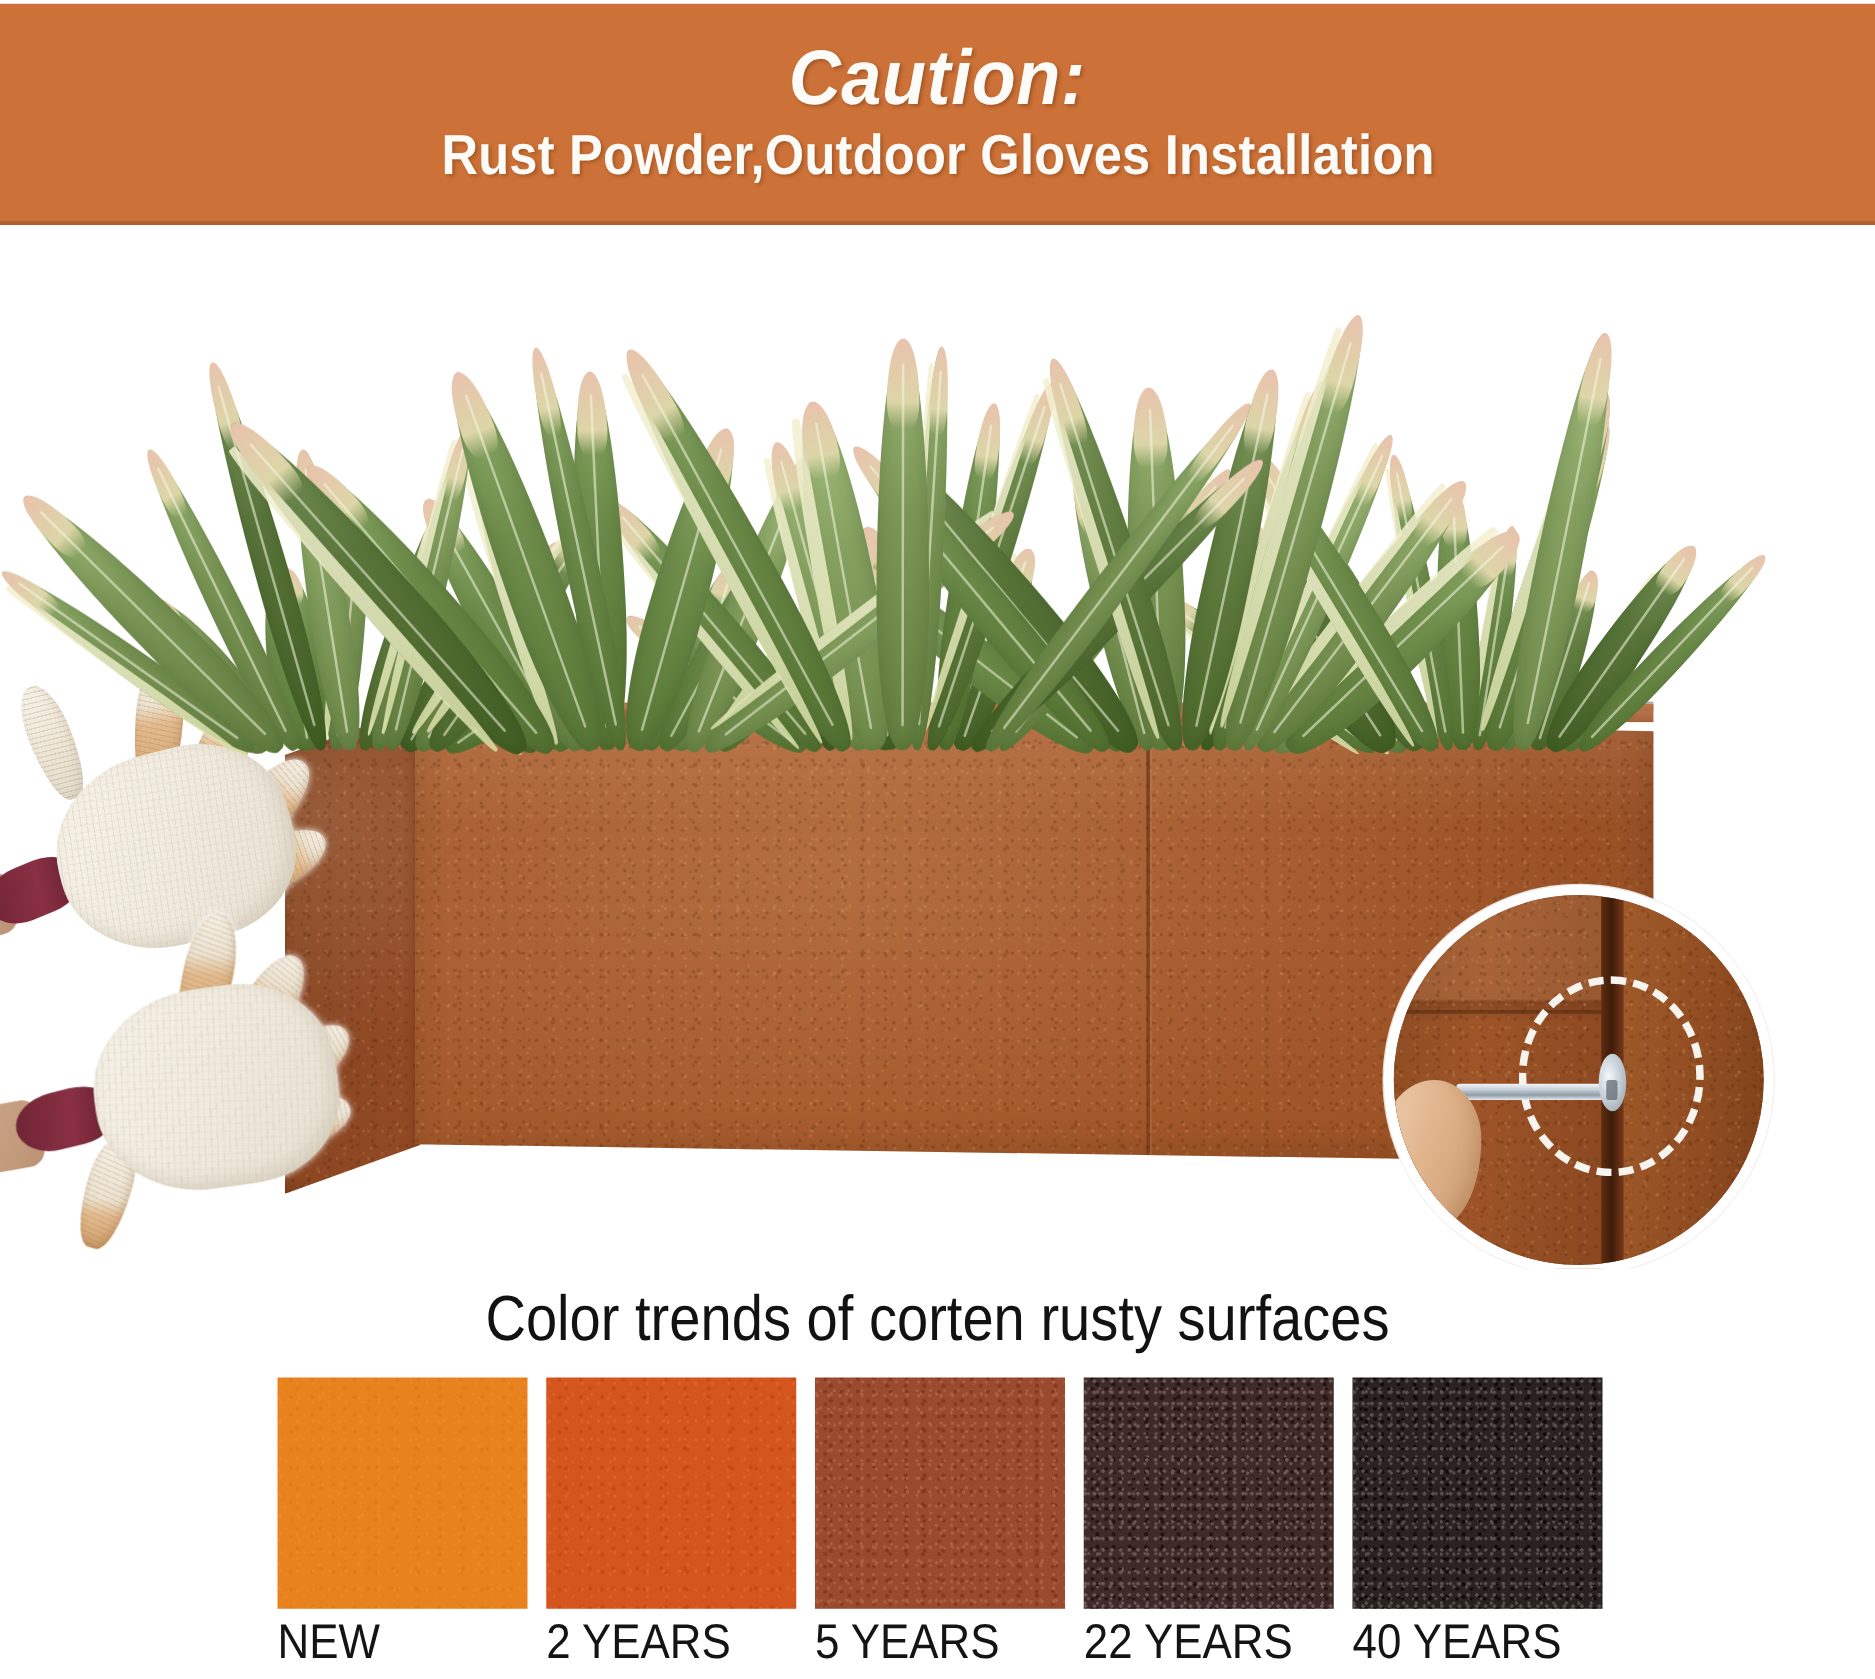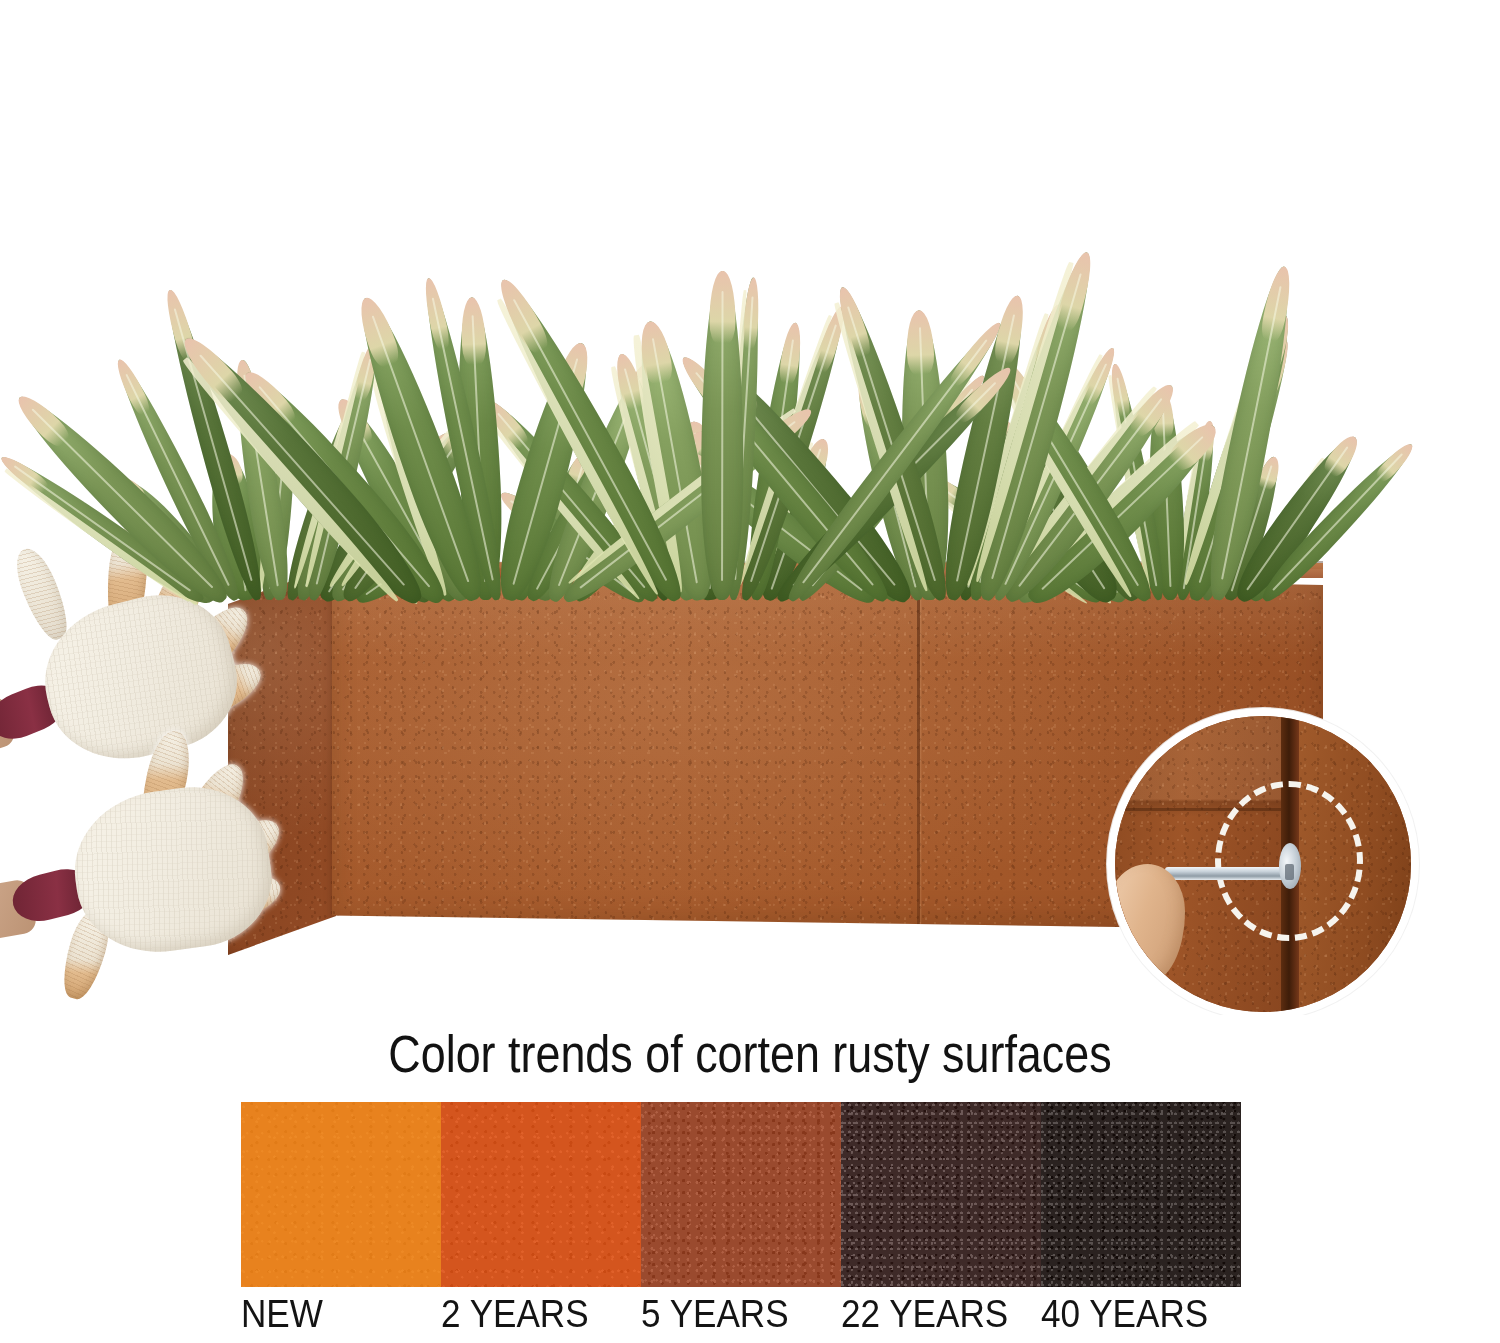--- a/index.html
+++ b/index.html
@@ -397,25 +397,26 @@
     font-size: 51px;
     font-weight: 400;
     color: #121212;
     letter-spacing: 0px;
     transform: scaleX(0.88);
     white-space: nowrap;
   }
 
   #swatch-row {
     position: absolute;
-    left: 241px;
+    left: 222px;
     top: 87px;
     width: 1034px;
     height: 233px;
     display: flex;
+    gap: 15px;
   }
 
   .swatch-cell {
     width: 200px;
     position: relative;
   }
 
   .swatch {
     width: 200px;
     height: 185px;
@@ -441,20 +442,24 @@
     transform: scaleX(0.90);
     transform-origin: 0 0;
     white-space: nowrap;
   }
 </style>
 </head>
 <body>
 
 <div id="page">
 
+  <div id="caution-banner">
+    <div id="caution-title">Caution:</div>
+    <div id="caution-subtitle">Rust Powder,Outdoor Gloves Installation</div>
+  </div>
 
   <div id="photo-stage">
 
     <div id="plant-group">
         <div class="plant" style="left: 10px; width: 250px; height: 330px;">
           <div class="leaf var" style="width: 25.0023px; height: 245.935px; margin-left: -12.5012px; left: 17%; transform: rotate(-54.7deg); background: linear-gradient(175deg, rgb(157, 184, 120) 0%, rgb(123, 150, 86) 42%, rgb(101, 128, 64) 100%); z-index: 246;">
             <div class="tipblush"></div>
           </div>
           <div class="leaf var" style="width: 44.8506px; height: 153.636px; margin-left: -22.4253px; left: 21.4286%; transform: rotate(-38.8deg); background: linear-gradient(175deg, rgb(157, 184, 120) 0%, rgb(123, 150, 86) 42%, rgb(101, 128, 64) 100%); z-index: 154;">
             <div class="tipblush"></div>

